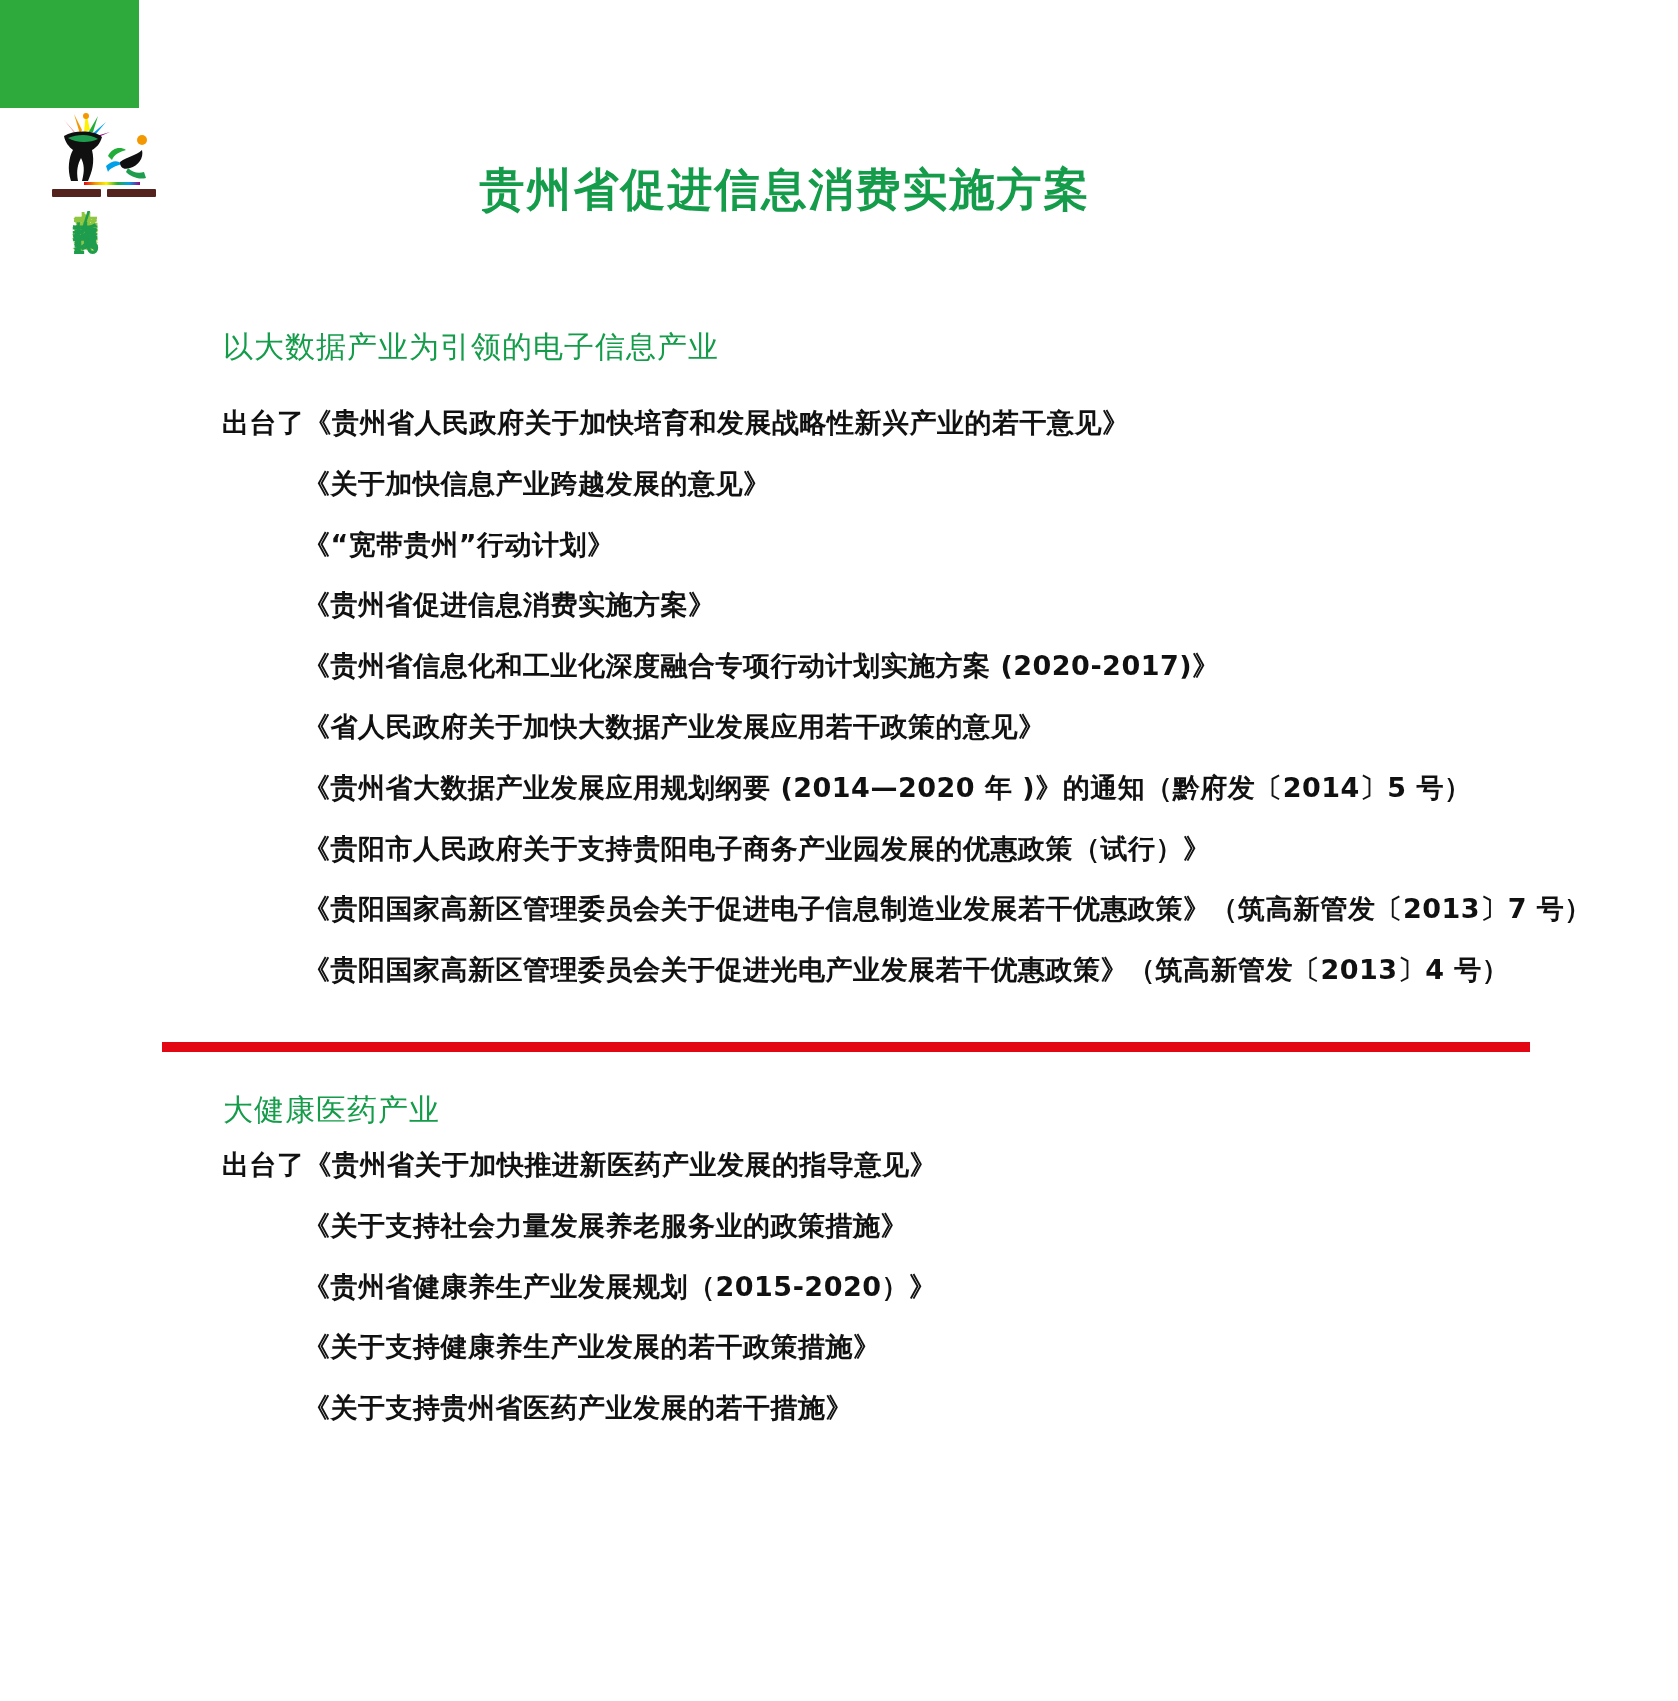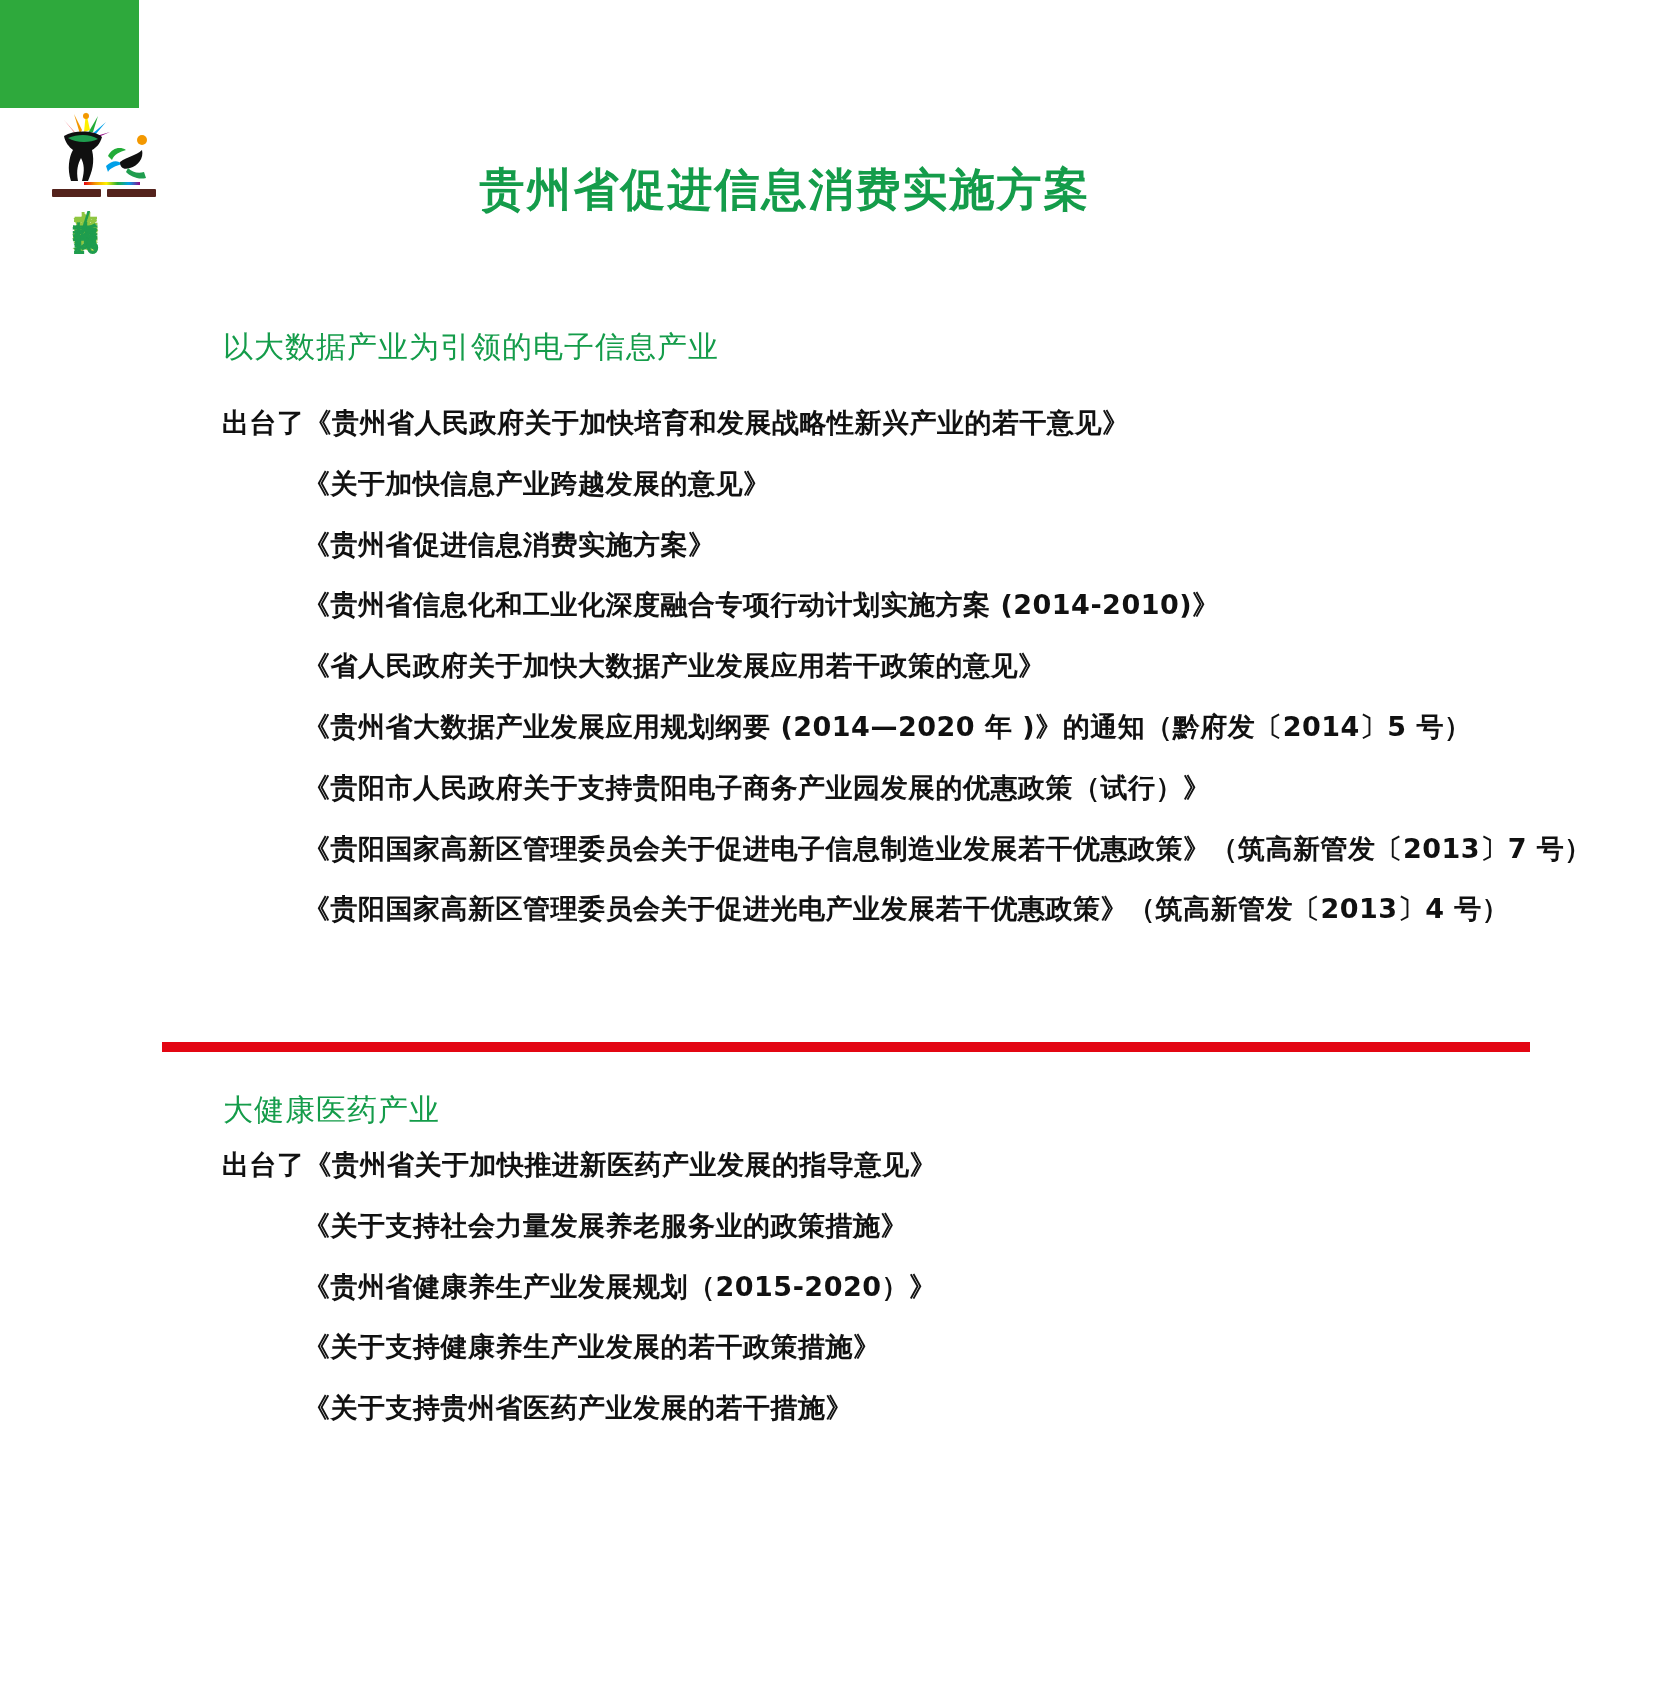--- a/index.html
+++ b/index.html
@@ -115,24 +115,27 @@
   <div class="doc-list list-1">
     <div class="doc-line first">
         <span class="lead">出台了</span>
         <span>《贵州省人民政府关于加快培育和发展战略性新兴产业的若干意见》</span>
       </div>
     <div>
         <div class="doc-line cont">
           <span>《关于加快信息产业跨越发展的意见》</span>
         </div>
         <div class="doc-line cont">
+          <span>《“宽带贵州”行动计划》</span>
+        </div>
+        <div class="doc-line cont">
           <span>《贵州省促进信息消费实施方案》</span>
         </div>
         <div class="doc-line cont">
-          <span>《贵州省信息化和工业化深度融合专项行动计划实施方案 (2014-2010)》</span>
+          <span>《贵州省信息化和工业化深度融合专项行动计划实施方案 (2020-2017)》</span>
         </div>
         <div class="doc-line cont">
           <span>《省人民政府关于加快大数据产业发展应用若干政策的意见》</span>
         </div>
         <div class="doc-line cont">
           <span>《贵州省大数据产业发展应用规划纲要 (2014—2020 年 )》的通知（黔府发〔2014〕5 号）</span>
         </div>
         <div class="doc-line cont">
           <span>《贵阳市人民政府关于支持贵阳电子商务产业园发展的优惠政策（试行）》</span>
         </div>

